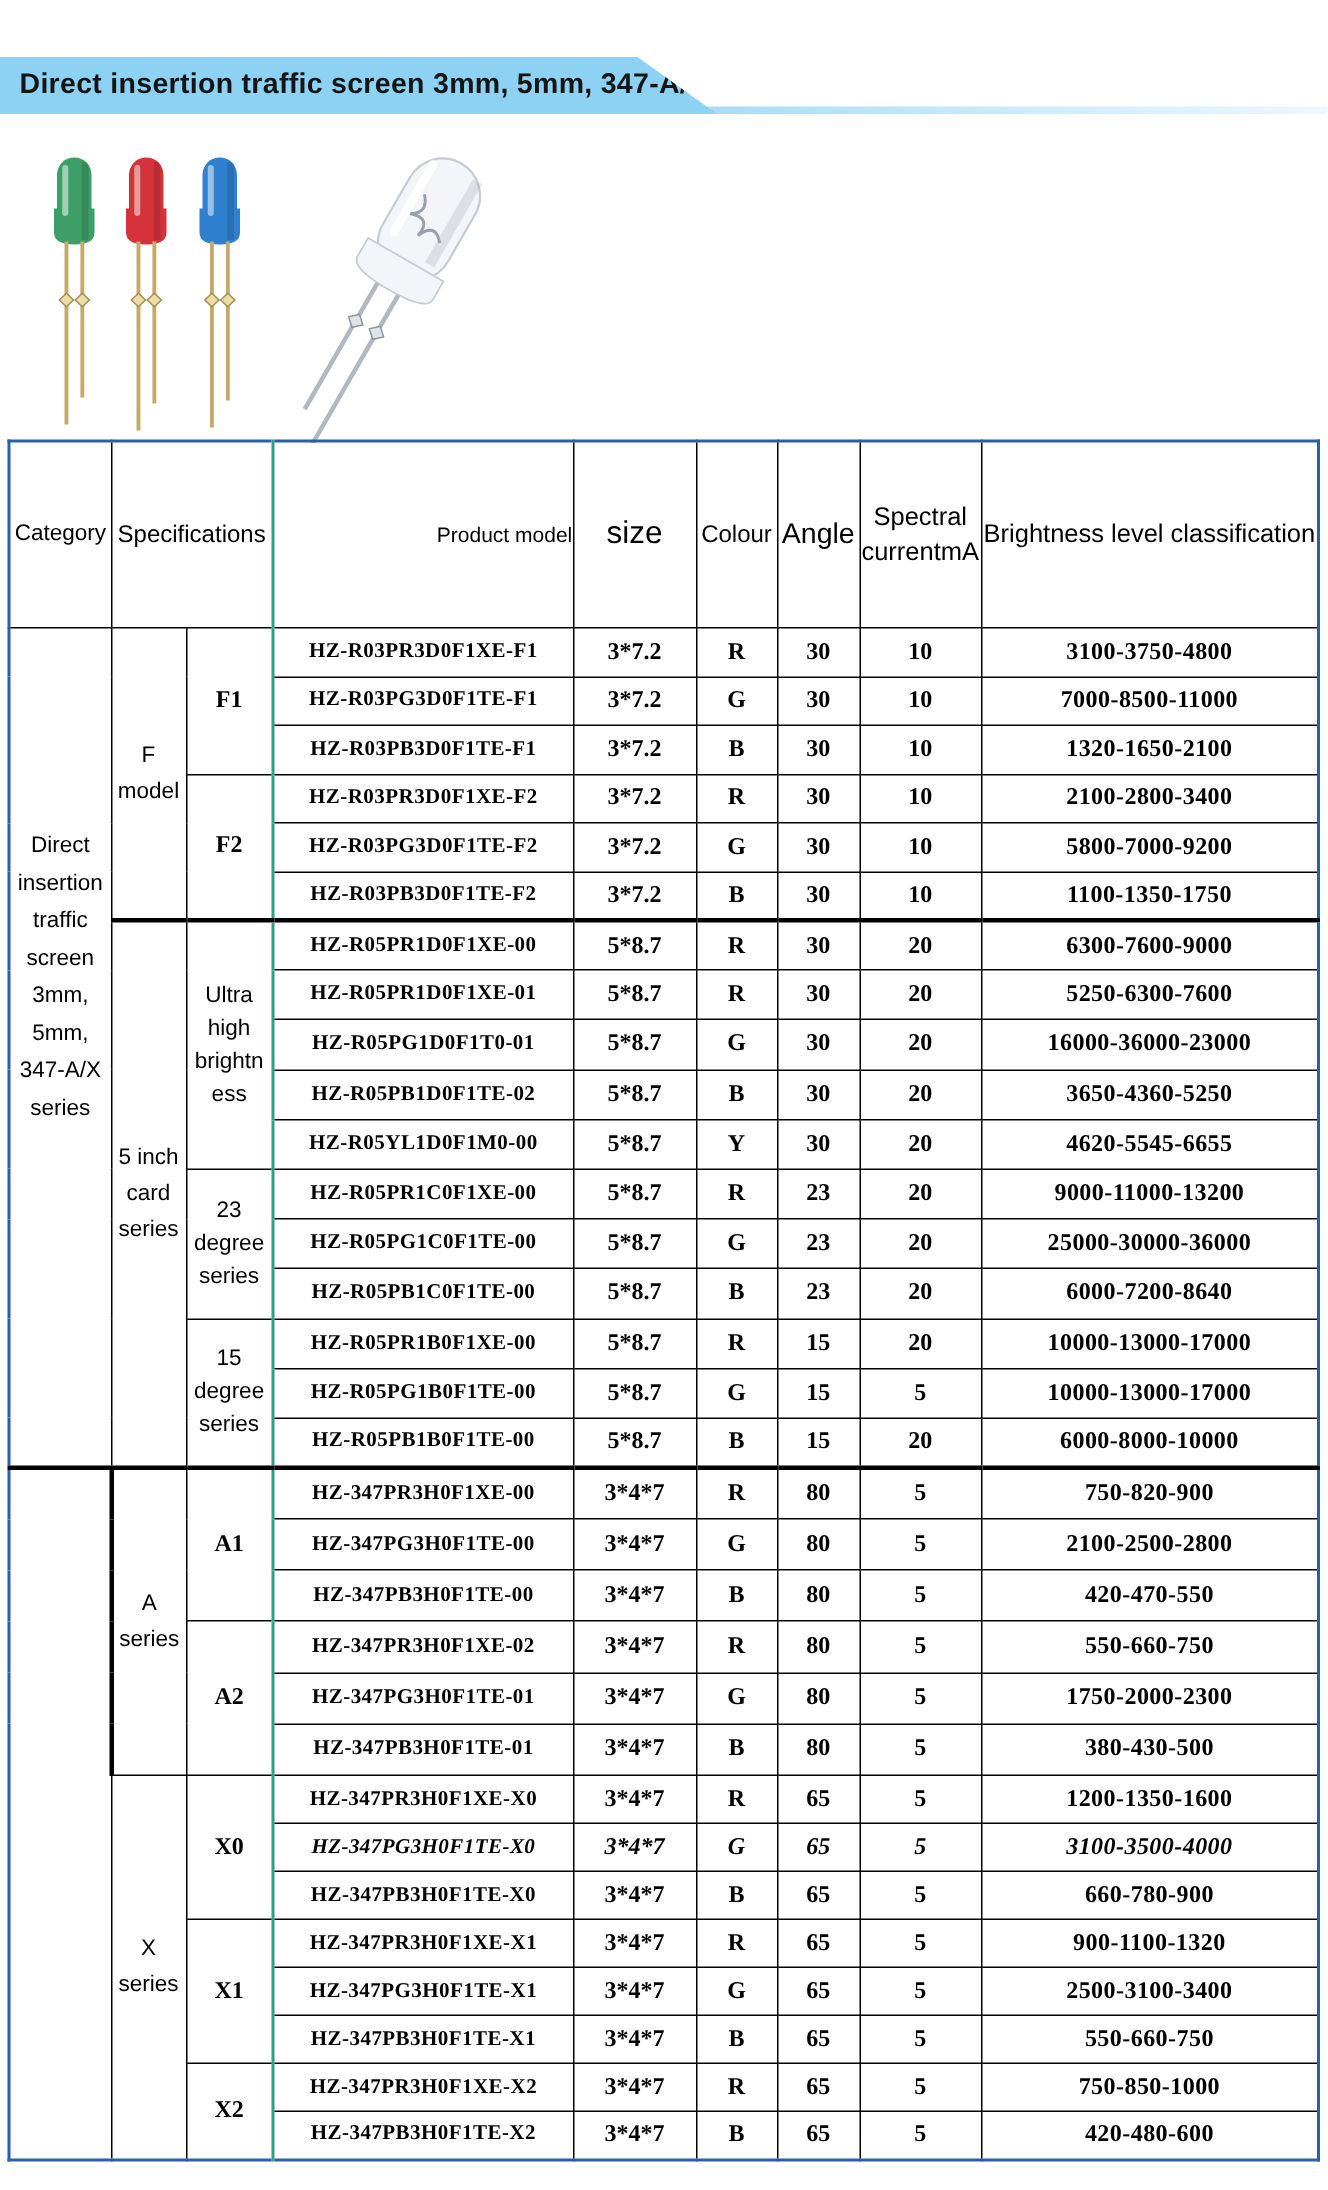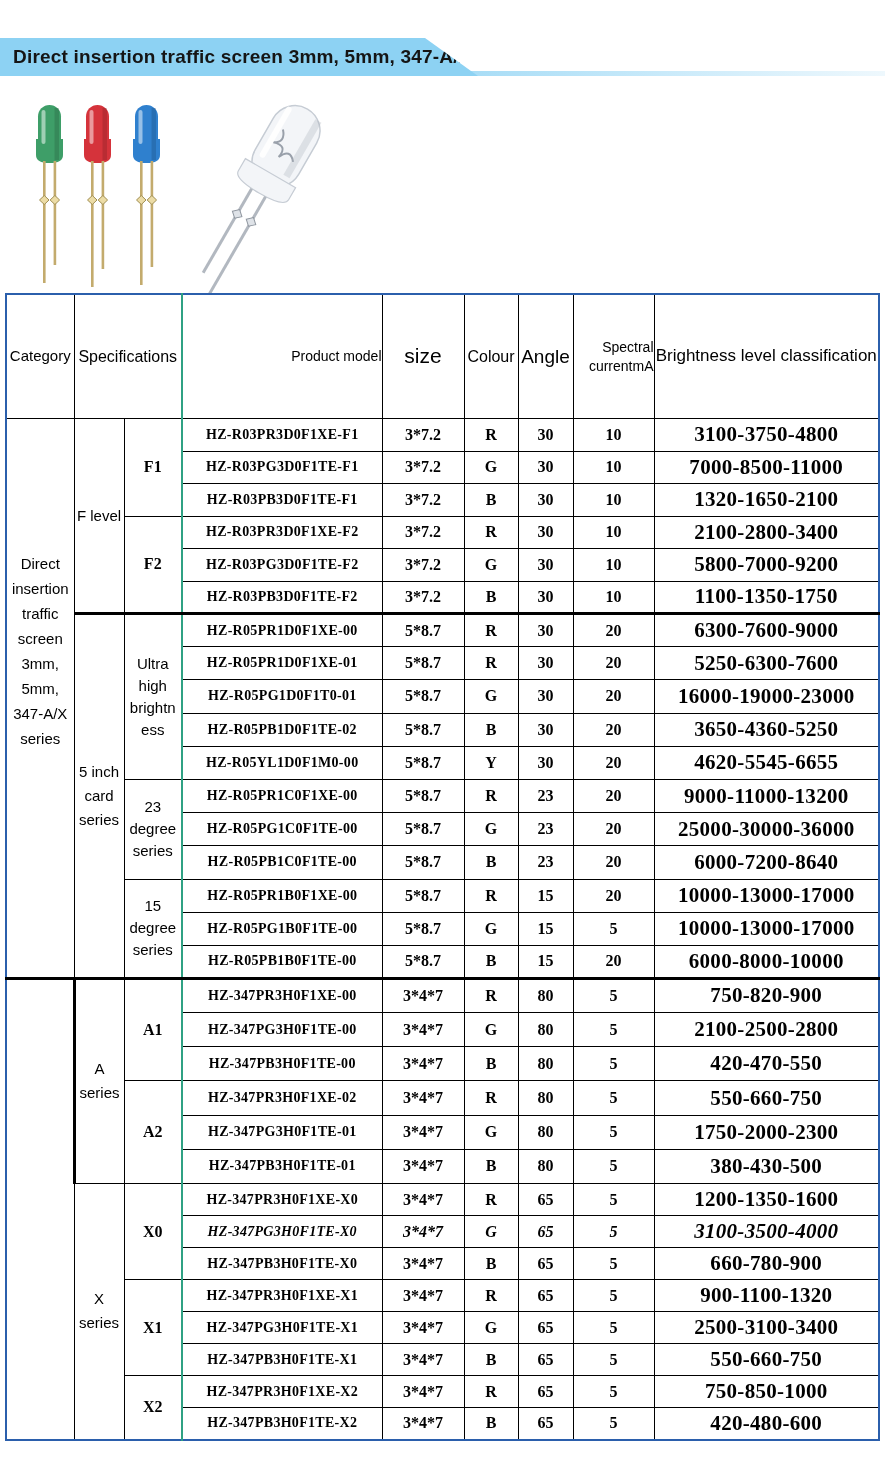--- a/index.html
+++ b/index.html
@@ -25,21 +25,21 @@
         overflow:hidden;color:#000;}
   thead th{height:123px;font-weight:normal;font-family:"Liberation Sans",sans-serif;
         overflow-wrap:anywhere;line-height:1.35;background:#fff;}
   td.cat{font-size:15px;line-height:25px;vertical-align:top;
         padding:132px 1px 0 1px;overflow-wrap:anywhere;}
   td.series{font-size:15px;line-height:24px;padding:0 1px;overflow-wrap:anywhere;}
   td.sub-text{font-size:15px;line-height:22px;padding:0 2px;overflow-wrap:anywhere;}
   td.sub-code{font-family:"Liberation Serif",serif;font-weight:700;font-size:16px;}
   td.model{font-family:"Liberation Serif",serif;font-weight:700;font-size:14px;letter-spacing:.3px;}
   td.size,td.colour,td.angle,td.current{font-family:"Liberation Serif",serif;font-weight:700;font-size:16px;}
-  td.bright{font-family:"Liberation Serif",serif;font-weight:700;font-size:21px;letter-spacing:.3px;}
+  td.bright{font-family:"Liberation Serif",serif;font-weight:700;font-size:16px;letter-spacing:.3px;}
   .teal{border-left:2px solid #2fa183;}
   th.teal{border-left:2px solid #2fa183;}
   .tt{border-top:3px solid #000 !important;}
   .tl{border-left:3px solid #000 !important;}
 </style>
 </head>
 <body>
 
 <div id="page">
 
@@ -113,28 +113,28 @@
         <col style="width:225px">
     </colgroup>
     <thead>
         <tr>
           <th colspan="1" style="font-size: 15px; text-align: center;">Category</th>
           <th colspan="2" style="font-size: 16px;">Specifications</th>
           <th colspan="1" class="teal" style="font-size: 14px; text-align: right;">Product model</th>
           <th colspan="1" style="font-size: 21px;">size</th>
           <th colspan="1" style="font-size: 16px;">Colour</th>
           <th colspan="1" style="font-size: 19px;">Angle</th>
-          <th colspan="1" style="font-size: 14px; text-align: right;">Spectral currentmA</th>
+          <th colspan="1" style="font-size: 17px;">Spectral currentmA</th>
           <th colspan="1" style="font-size: 17px;">Brightness level classification</th>
         </tr>
       </thead>
     <tbody>
         <tr style="height: 32.5px;">
           <td rowspan="17" class="cat">Direct insertion traffic screen 3mm, 5mm, 347-A/X series</td>
-          <td rowspan="6" class="series">F level</td>
+          <td rowspan="6" class="series">F model</td>
           <td rowspan="3" class="sub-code">F1</td>
           <td class="model teal">HZ-R03PR3D0F1XE-F1</td>
           <td class="size">3*7.2</td>
           <td class="colour">R</td>
           <td class="angle">30</td>
           <td class="current">10</td>
           <td class="bright">3100-3750-4800</td>
         </tr>
         <tr style="height: 32.5px;">
           <td class="model teal">HZ-R03PG3D0F1TE-F1</td>
@@ -194,21 +194,21 @@
           <td class="angle">30</td>
           <td class="current">20</td>
           <td class="bright">5250-6300-7600</td>
         </tr>
         <tr style="height: 33.2px;">
           <td class="model teal">HZ-R05PG1D0F1T0-01</td>
           <td class="size">5*8.7</td>
           <td class="colour">G</td>
           <td class="angle">30</td>
           <td class="current">20</td>
-          <td class="bright">16000-19000-23000</td>
+          <td class="bright">16000-36000-23000</td>
         </tr>
         <tr style="height: 33.2px;">
           <td class="model teal">HZ-R05PB1D0F1TE-02</td>
           <td class="size">5*8.7</td>
           <td class="colour">B</td>
           <td class="angle">30</td>
           <td class="current">20</td>
           <td class="bright">3650-4360-5250</td>
         </tr>
         <tr style="height: 33.2px;">

